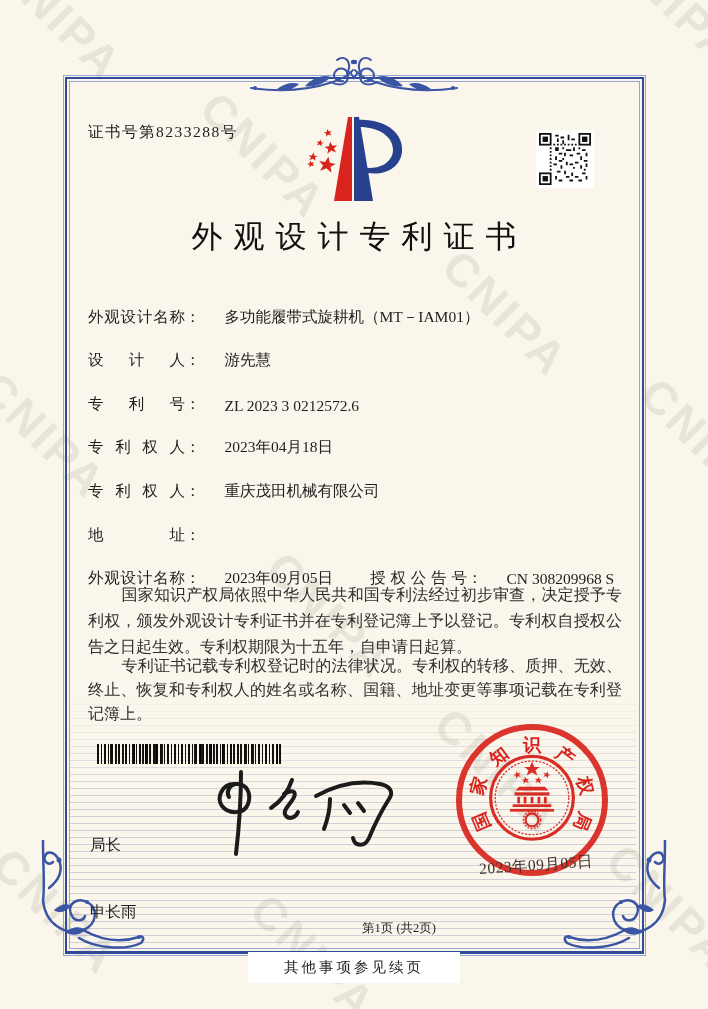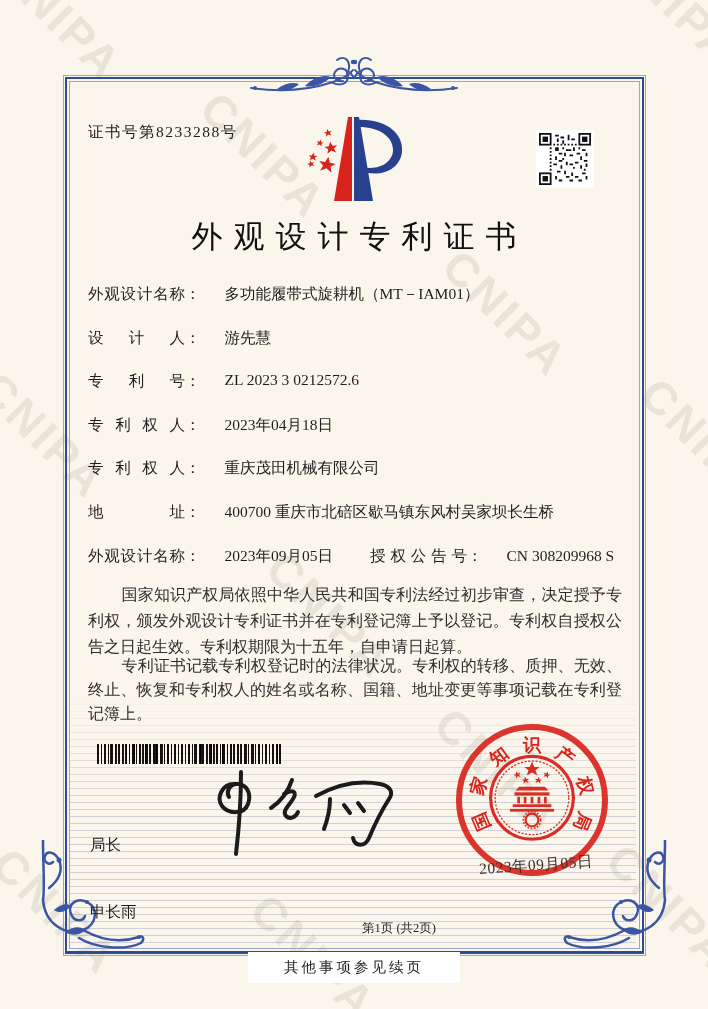--- a/index.html
+++ b/index.html
@@ -43,21 +43,21 @@
   }
   .logo{position:absolute; left:298px; top:112px;}
   .qr{position:absolute; left:536px; top:130px; background:#fff; padding:3px;}
   .doc-title{
     position:absolute; left:0; top:216px; width:708px; text-align:center;
     font-size:31px; font-weight:normal; letter-spacing:11px; color:#101010;
     padding-left:11px; box-sizing:border-box;
   }
   
   .fields{position:absolute; left:88px; top:284px; width:548px; font-size:15.5px;}
-  .frow{height:43.6px; display:flex; align-items:flex-start; position:relative; white-space:nowrap;}
+  .frow{height:43.6px; display:flex; align-items:flex-end; position:relative; white-space:nowrap;}
   .flabel{display:inline-block; width:97px; text-align:justify; text-align-last:justify; color:#1e1e1e;}
   .fcolon{margin:0 2px 0 0;}
   .fvalue{margin-left:22px; color:#1e1e1e;}
   .fpair2{position:absolute; left:282px; display:flex; align-items:center;}
   
   .body-text{position:absolute; left:88px; top:582px; width:534px;
     font-size:16px; line-height:26px; color:#2e2e2e; text-align:justify;}
   .body-text p{margin:0; text-indent:2.1em;}
   .body-text p + p{margin-top:-6px; line-height:24px;}
   
@@ -227,21 +227,20 @@
       <span class="fvalue">2023年04月18日</span>
     </div>
     <div class="frow">
       <span class="flabel">专利权人</span>
         <span class="fcolon">：</span>
       <span class="fvalue">重庆茂田机械有限公司</span>
     </div>
     <div class="frow">
       <span class="flabel">地址</span>
         <span class="fcolon">：</span>
-      <span class="fvalue">400700 重庆市北碚区歇马镇东风村吴家坝长生桥</span>
     </div>
     <div class="frow">
       <span class="flabel">外观设计名称</span>
         <span class="fcolon">：</span>
       <span class="fvalue">2023年09月05日</span>
       <span class="fpair2">
         <span class="flabel">授权公告号</span>
           <span class="fcolon">：</span>
         <span class="fvalue">CN 308209968 S</span>
       </span>

